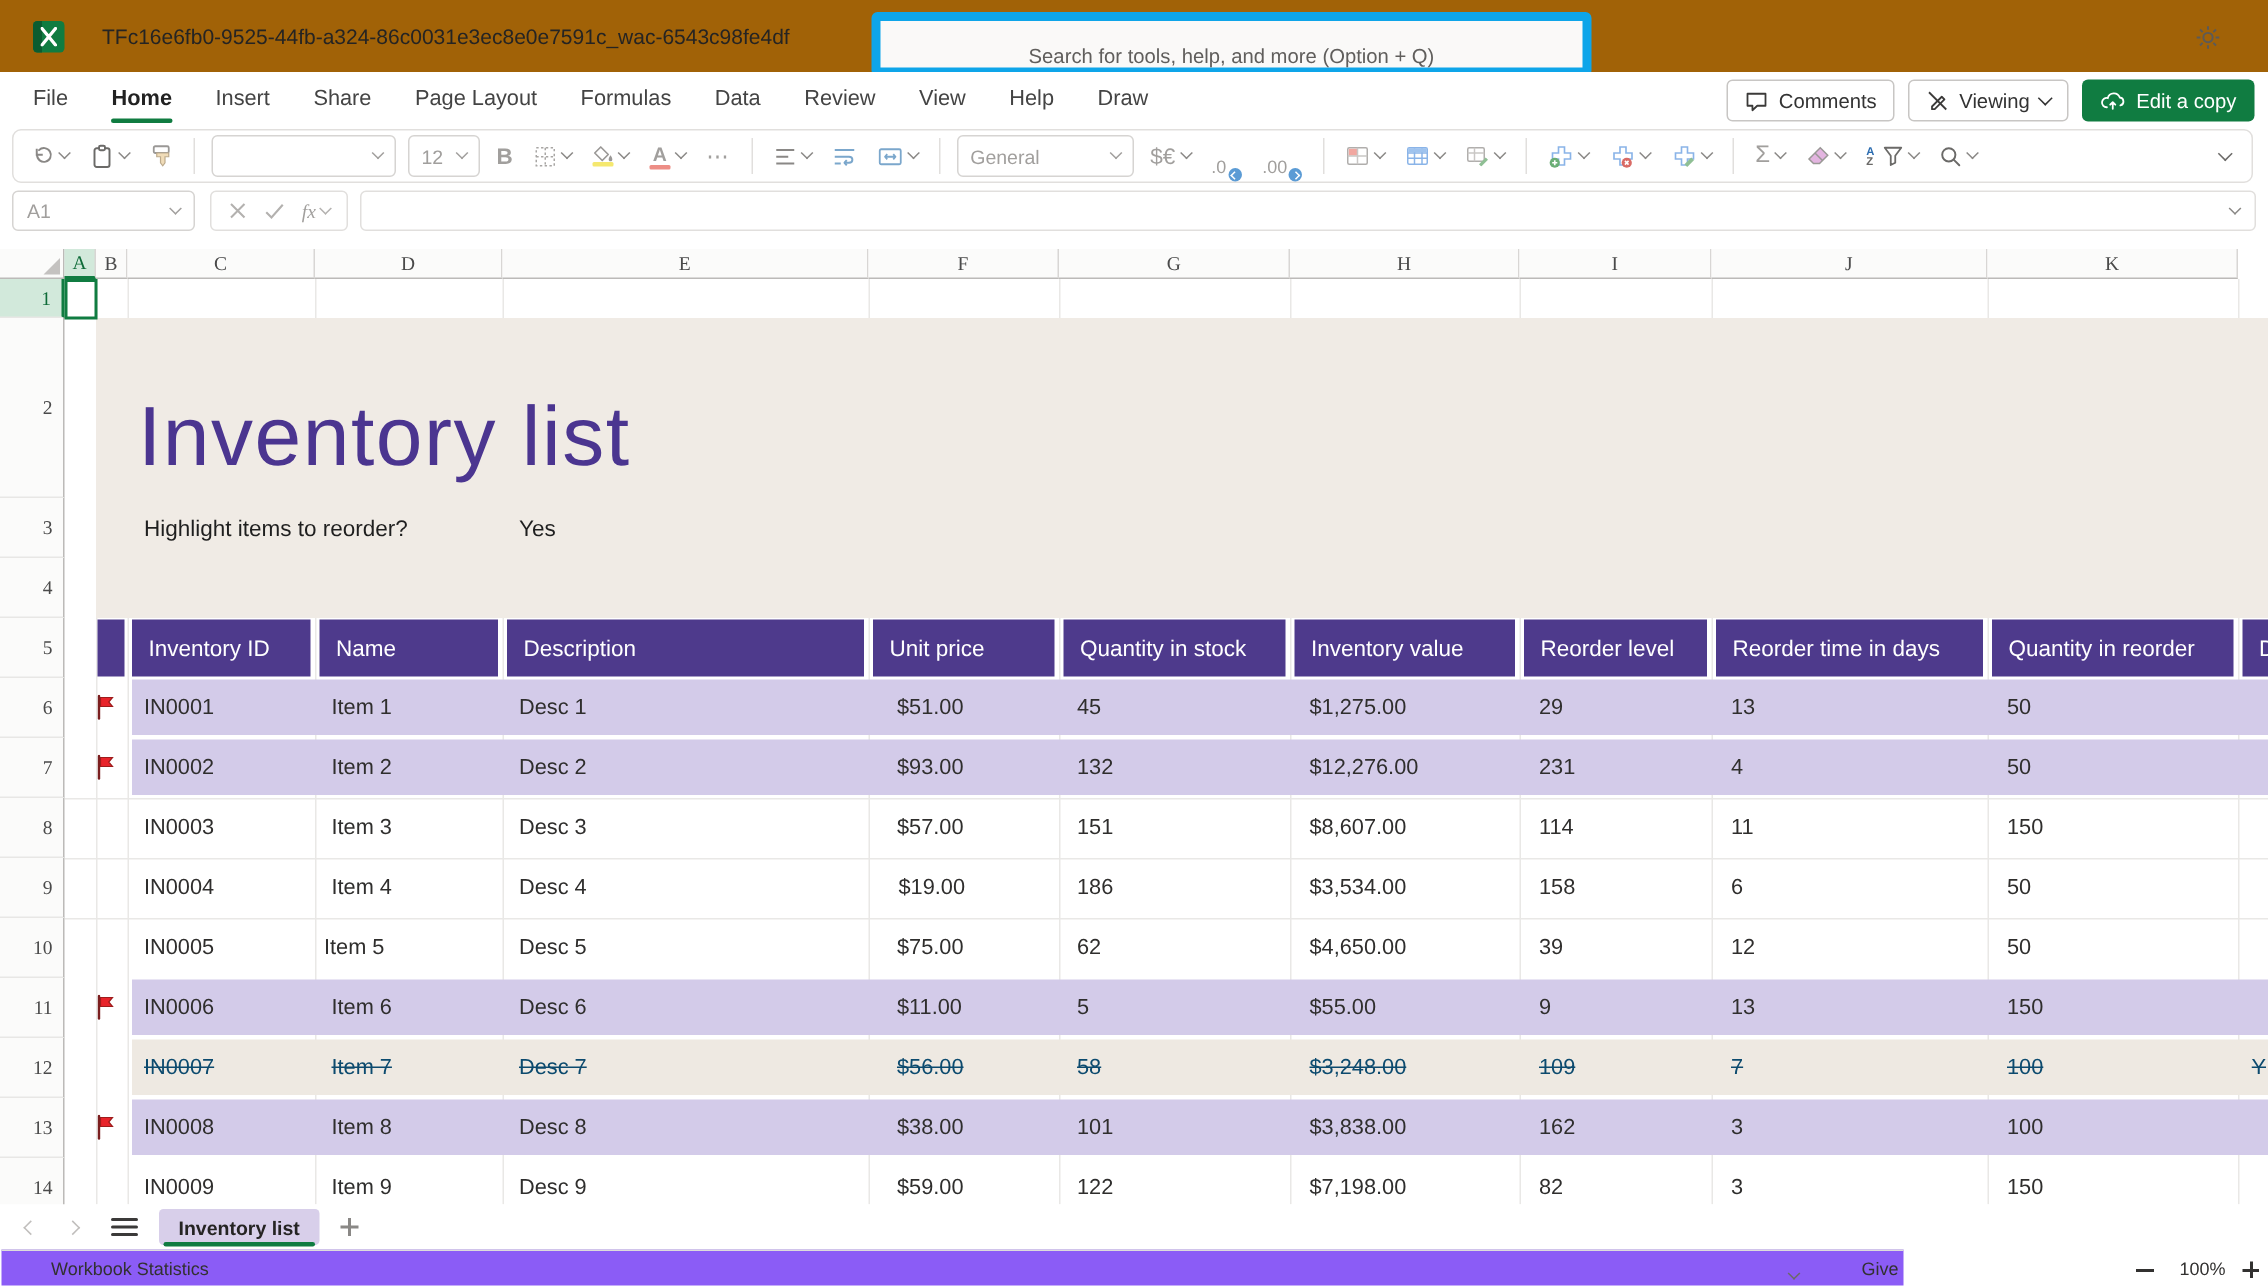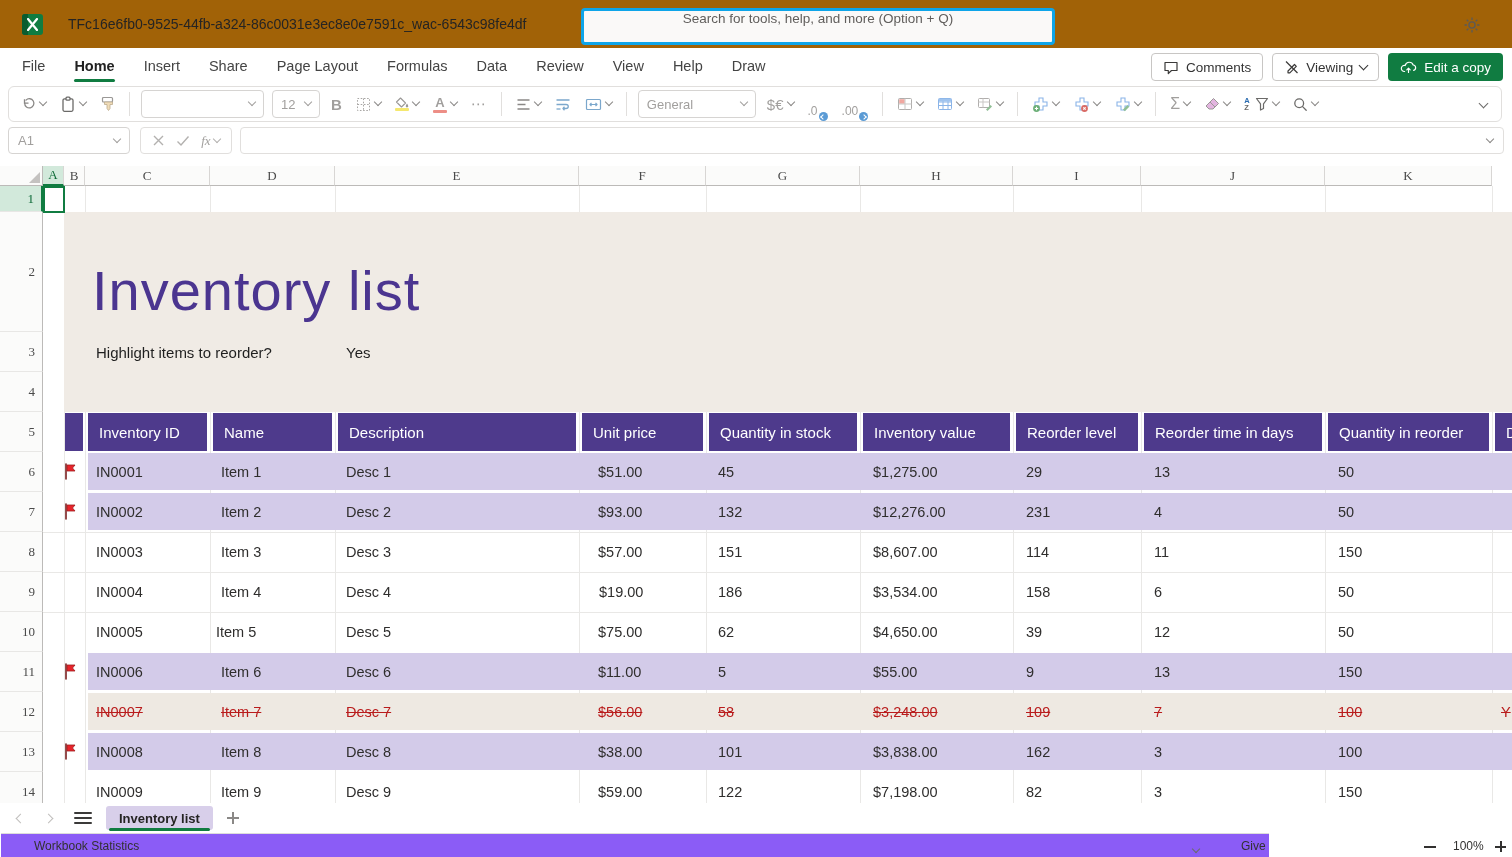--- a/index.html
+++ b/index.html
@@ -5,21 +5,21 @@
   html,body{margin:0;padding:0;background:#fff;}
   body{width:1512px;height:857px;overflow:hidden;font-family:"Liberation Sans",sans-serif;-webkit-font-smoothing:antialiased;}
   .app{position:relative;width:1512px;height:857px;background:#fff;}
 
   
   .topbar{position:absolute;left:0;top:0;width:1512px;height:48px;background:#a16207;}
   .xl-logo{position:absolute;left:22px;top:14px;width:21px;height:21px;background:#107C41;border-radius:3px;}
   .xl-logo::before{content:"";position:absolute;left:0;top:0;width:6px;height:21px;background:#0b5c30;border-radius:3px 0 0 3px;}
   .xl-logo svg{position:absolute;left:5px;top:4px;}
   .doc-title{position:absolute;left:68px;top:0;height:48px;line-height:48px;font-size:14px;color:#252423;}
-  .searchbox{position:absolute;left:581px;top:8px;width:468px;height:31px;border:3px solid #0ea5e9;border-radius:4px;background:#faf9f8;display:flex;align-items:flex-start;justify-content:center;font-size:13.5px;color:#605e5c;}
+  .searchbox{position:absolute;left:581px;top:8px;width:468px;height:31px;border:6px solid #0ea5e9;border-radius:4px;background:#faf9f8;display:flex;align-items:flex-end;justify-content:center;font-size:13.5px;color:#605e5c;}
   .gearbtn{position:absolute;left:1460px;top:13px;width:24px;height:24px;display:flex;align-items:center;justify-content:center;color:#5a5a5a;}
 
   
   .menubar{position:absolute;left:0;top:48px;width:1512px;height:36px;background:#fff;}
   .menu-items{position:absolute;left:22px;top:0;height:36px;display:flex;align-items:center;gap:29px;}
   .menu-item{position:relative;font-size:14.5px;color:#444;cursor:default;white-space:nowrap;}
   .menu-item.active{font-weight:bold;color:#222;}
   .menu-item.active::after{content:"";position:absolute;left:0;right:0;bottom:-8px;height:3px;background:var(--green);border-radius:2px;}
   .menu-right{position:absolute;right:9px;top:5px;display:flex;gap:9px;align-items:center;}
   .btn-outline{display:flex;align-items:center;gap:7px;height:26px;padding:0 11px;border:1px solid #c8c6c4;border-radius:4px;background:#fff;font-size:13.5px;color:#333;}
@@ -68,21 +68,21 @@
 
   
   .blockbeige{position:absolute;background:var(--beige);z-index:1;}
   .sheet-title{position:absolute;font-size:56px;color:var(--titlepurple);letter-spacing:1px;z-index:2;font-weight:400;}
   .qtext{position:absolute;font-size:15px;color:#1f1f1f;z-index:2;}
   .hdrcell{position:absolute;background:var(--purple);color:#fff;font-size:15px;display:flex;align-items:center;padding-left:11px;box-sizing:border-box;z-index:2;white-space:nowrap;overflow:hidden;}
   .band{position:absolute;z-index:1;}
   .band.purple{background:var(--lav);}
   .band.beige{background:#EEE9E2;}
   .celltext{position:absolute;font-size:14.5px;color:#2f2e2d;z-index:3;white-space:nowrap;}
-  .celltext.dis{color:#b91c1c;text-decoration:line-through;}
+  .celltext.dis{color:#0c4a6e;text-decoration:line-through;}
   .flagic{position:absolute;z-index:3;}
   .selbox{position:absolute;border:2px solid var(--green);box-sizing:border-box;z-index:4;background:transparent;}
 
   
   .tabbar{position:absolute;left:0;top:803px;width:1512px;height:30px;background:#fff;display:flex;align-items:center;}
   .navarr{width:16px;height:16px;display:flex;align-items:center;justify-content:center;color:#c0bebc;margin-left:12px;}
   .navarr .chev{top:0;}
   .navarr.l .chev{transform:rotate(135deg);}
   .navarr.r .chev{transform:rotate(-45deg);}
   .hamb{width:18px;height:12px;margin-left:18px;display:flex;flex-direction:column;justify-content:space-between;}

